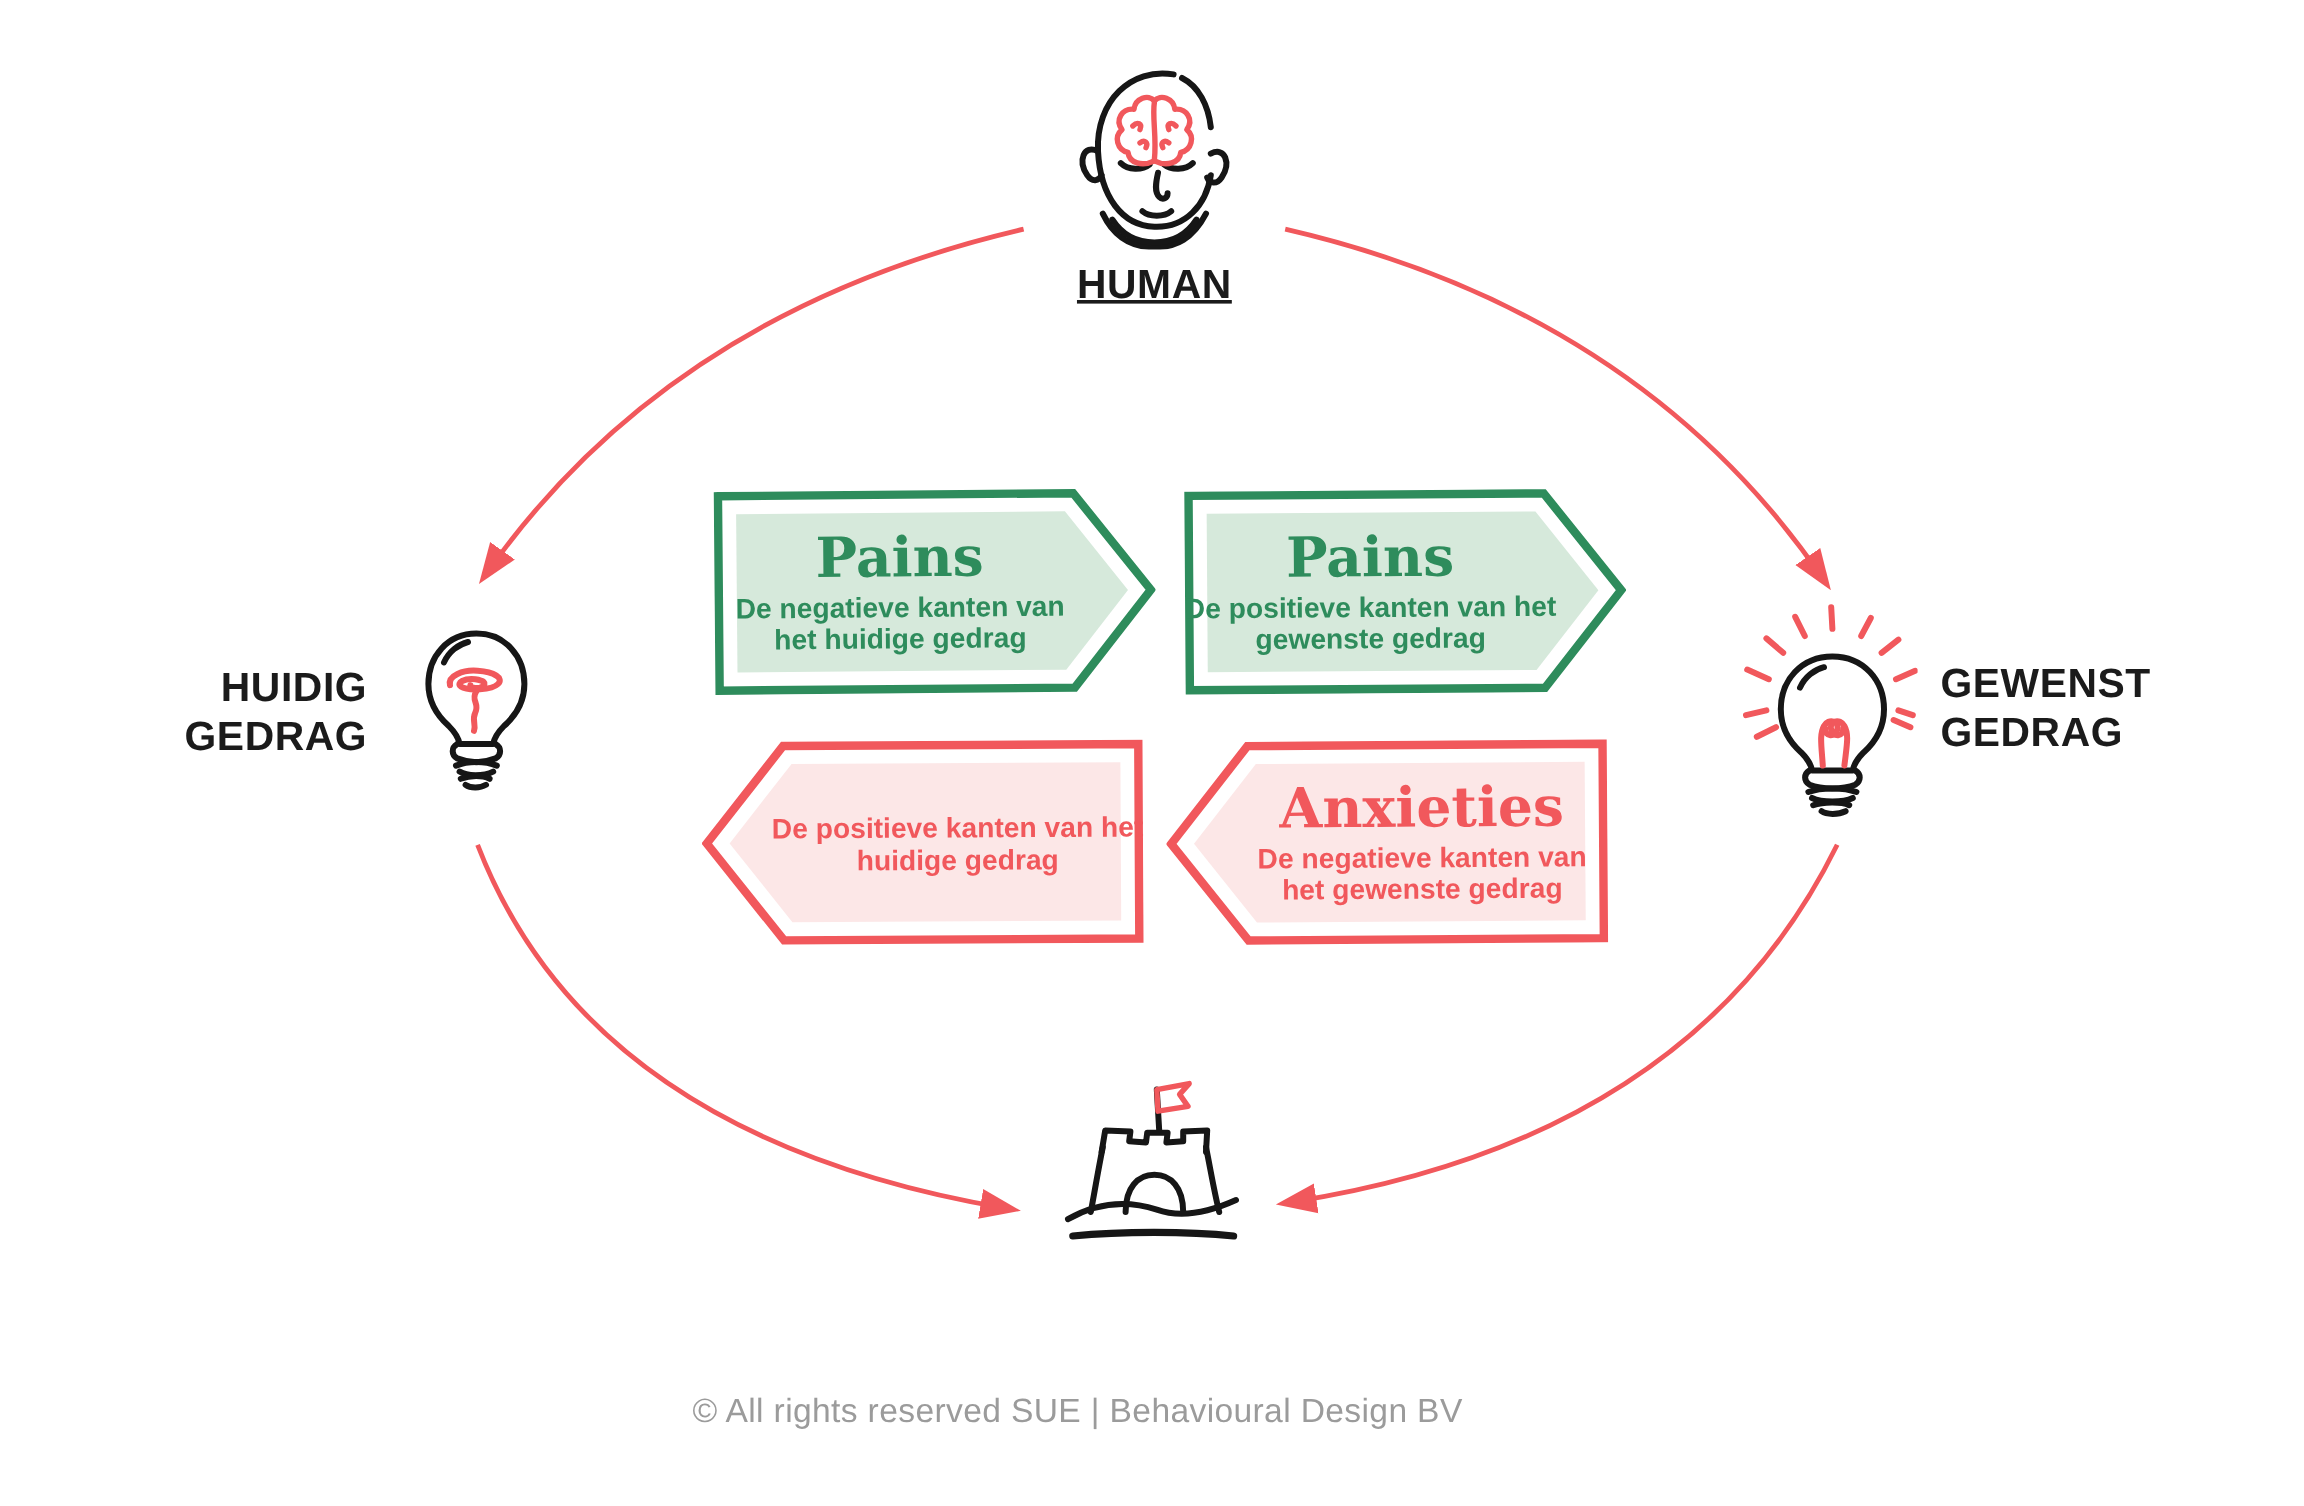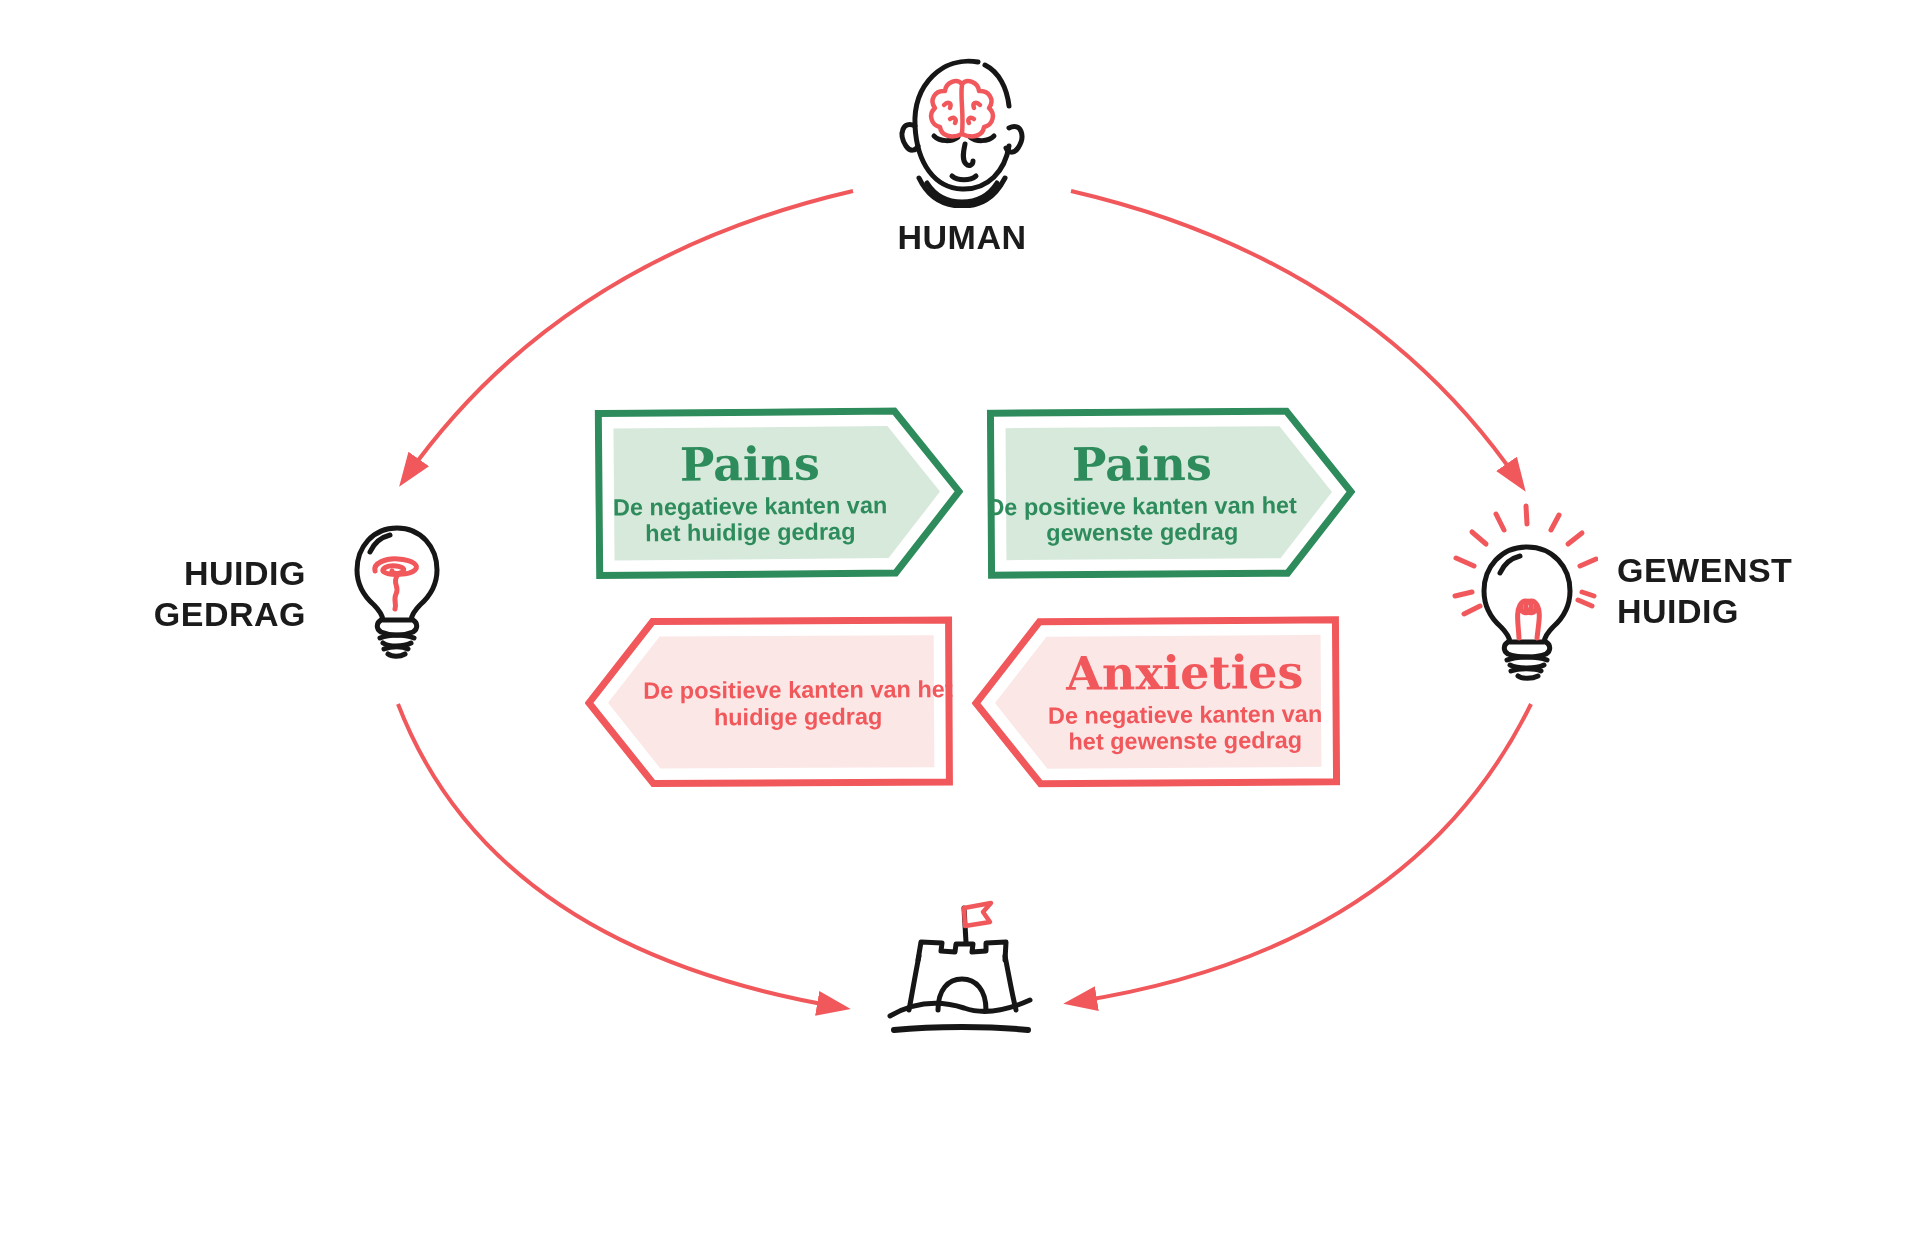--- a/index.html
+++ b/index.html
@@ -7,21 +7,21 @@
     position:relative;width:1920px;height:1255px;background:#ffffff;overflow:hidden;
     font-family:"Liberation Sans",sans-serif;
   }
   svg{display:block;}
   .arrows{position:absolute;left:0;top:0;z-index:1;}
   .node-icon{position:absolute;z-index:2;}
   .node-label{
     position:absolute;z-index:3;font-weight:700;font-size:34px;line-height:41px;
     color:#1b1b1b;letter-spacing:.5px;white-space:pre-line;
   }
-  .center-label{text-align:center;}
+  .center-label{text-align:center;text-decoration:underline;}
   .box{position:absolute;width:368px;height:170px;z-index:2;}
   .box-svg{position:absolute;left:0;top:0;width:100%;height:100%;}
   .box-content{
     position:absolute;inset:0;display:flex;flex-direction:column;
     align-items:center;justify-content:center;text-align:center;
   }
   .box-content.pt-right{padding-right:58px;}
   .box-content.pt-left{padding-left:58px;}
   .box-title{font-family:"DejaVu Serif","Liberation Serif",serif;font-weight:700;font-size:46px;line-height:1.06;}
   .box-sub{font-weight:700;font-size:23.5px;line-height:1.14;width:314px;margin-top:4px;}
@@ -124,21 +124,21 @@
       <path d="M 96,169 C 88,173 70,173 62,169"></path>
       <path d="M 63,175 C 71,172 87,172 93,175"></path>
       <path d="M 90,180 C 84,183 74,183 70,180"></path>
     </g>
     <g class="redln" stroke-width="5">
       <path d="M 71,142 C 70,126 68,116 72,109 C 76,102 85,105 83,112 C 81,119 73,118 73,111"></path>
       <path d="M 89,142 C 91,125 93,116 89,109 C 85,102 76,105 78,112 C 80,119 88,118 88,111"></path>
     </g>
   </svg>
   <div class="node-label label-gewenst">GEWENST
-HUIDIG</div>
+GEDRAG</div>
 
   <svg class="node-icon" style="left:878px;top:898px;" width="166" height="150" viewBox="0 0 166 150">
     <g class="ink" stroke-width="5">
       <path d="M 88,44 L 86,10"></path>
       <path d="M 40,62 L 43,44 L 64,45 L 63,53 L 77,54 L 78,46 L 95,46 L 94,54 L 108,53 L 108,45 L 128,44 L 127,62"></path>
       <path d="M 41,58 C 37,78 34,96 31,112"></path>
       <path d="M 127,58 C 131,78 134,96 138,112"></path>
       <path d="M 60,112 C 60,92 70,81 84,81 C 98,81 108,92 108,112"></path>
       <path d="M 12,118 C 38,103 64,103 86,110 C 106,117 130,112 152,102"></path>
       <path d="M 16,132 C 56,128 112,128 150,132" stroke-width="6"></path>
@@ -182,14 +182,15 @@
     <svg class="box-svg" viewBox="0 0 368 170">
       <polygon points="364,4 68,4 4,85 68,166 364,166" fill="#ffffff" stroke="#F1585C" stroke-width="7"></polygon>
       <polygon points="349,19 75,19 23,85 75,151 349,151" fill="#FCE7E7"></polygon>
     </svg>
     <div class="box-content pt-left">
       <div class="box-title">Anxieties</div>
       <div class="box-sub">De negatieve kanten van het gewenste gedrag</div>
     </div>
   </div>
 
+  <div class="footer">© All rights reserved SUE | Behavioural Design BV</div>
 
 </div>
 
 </body></html>

